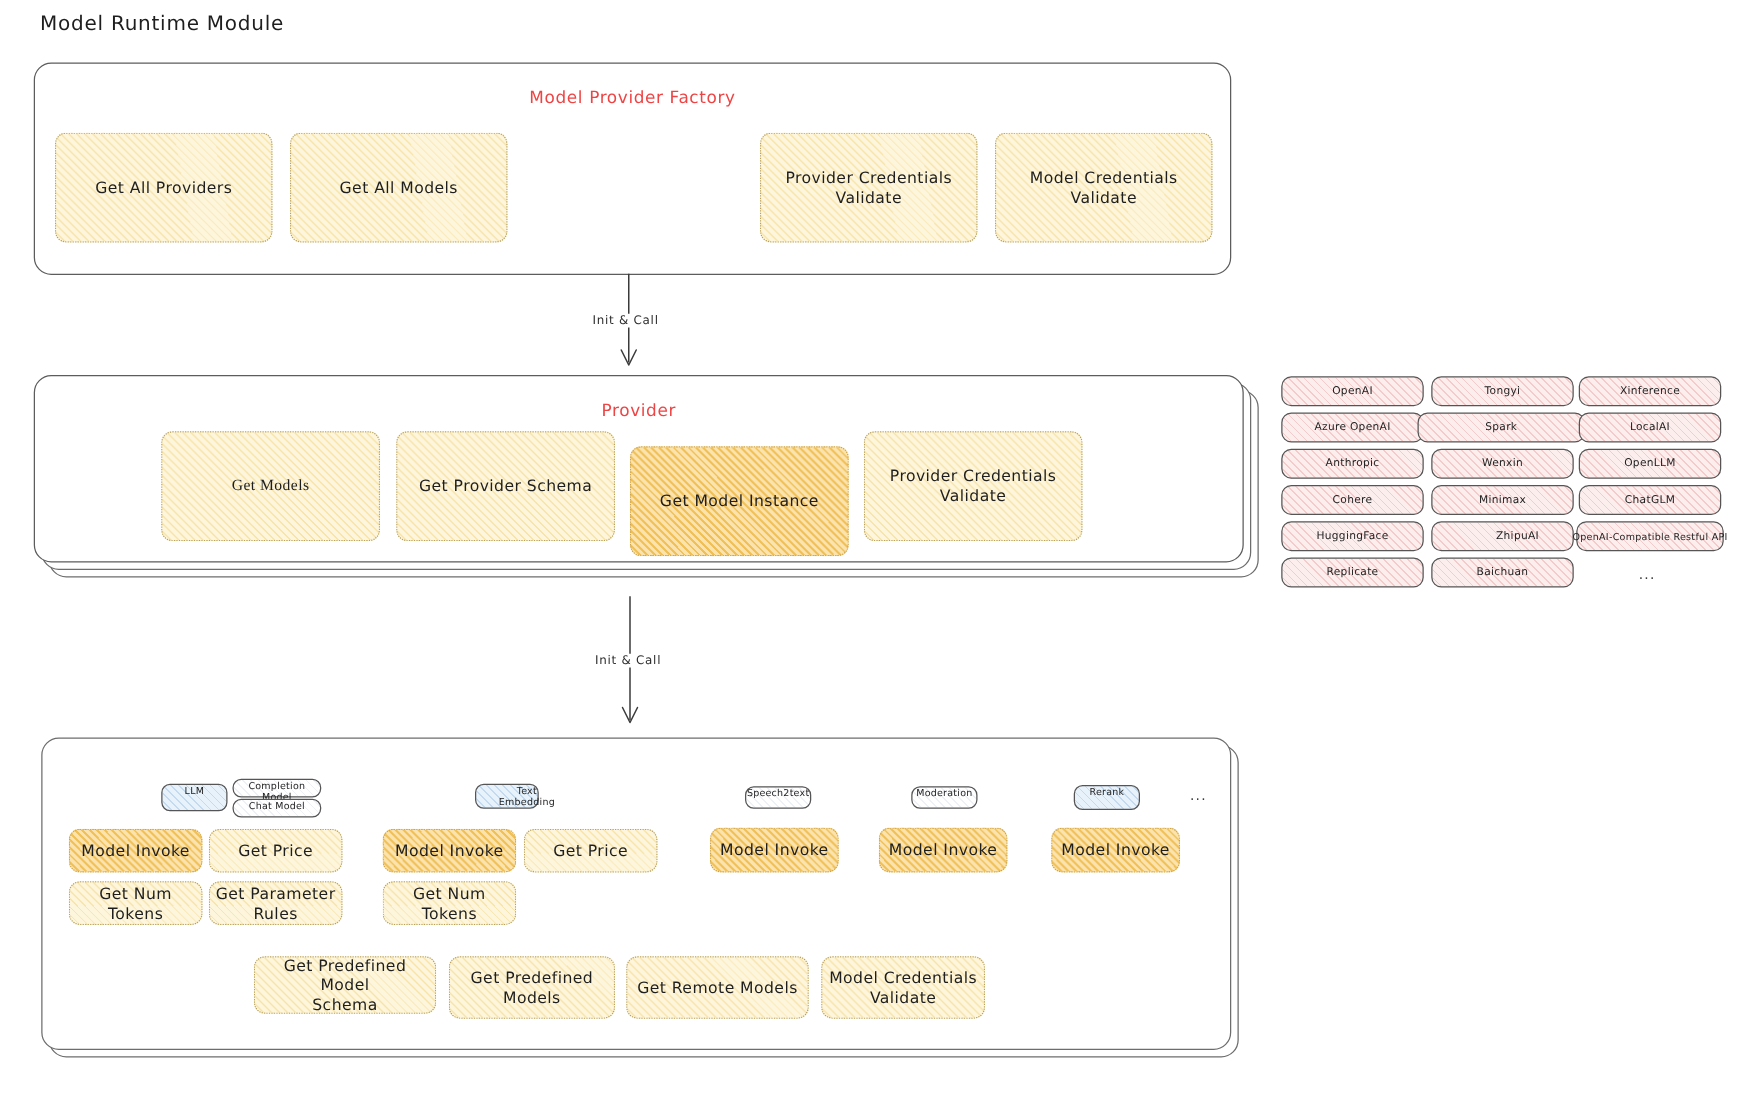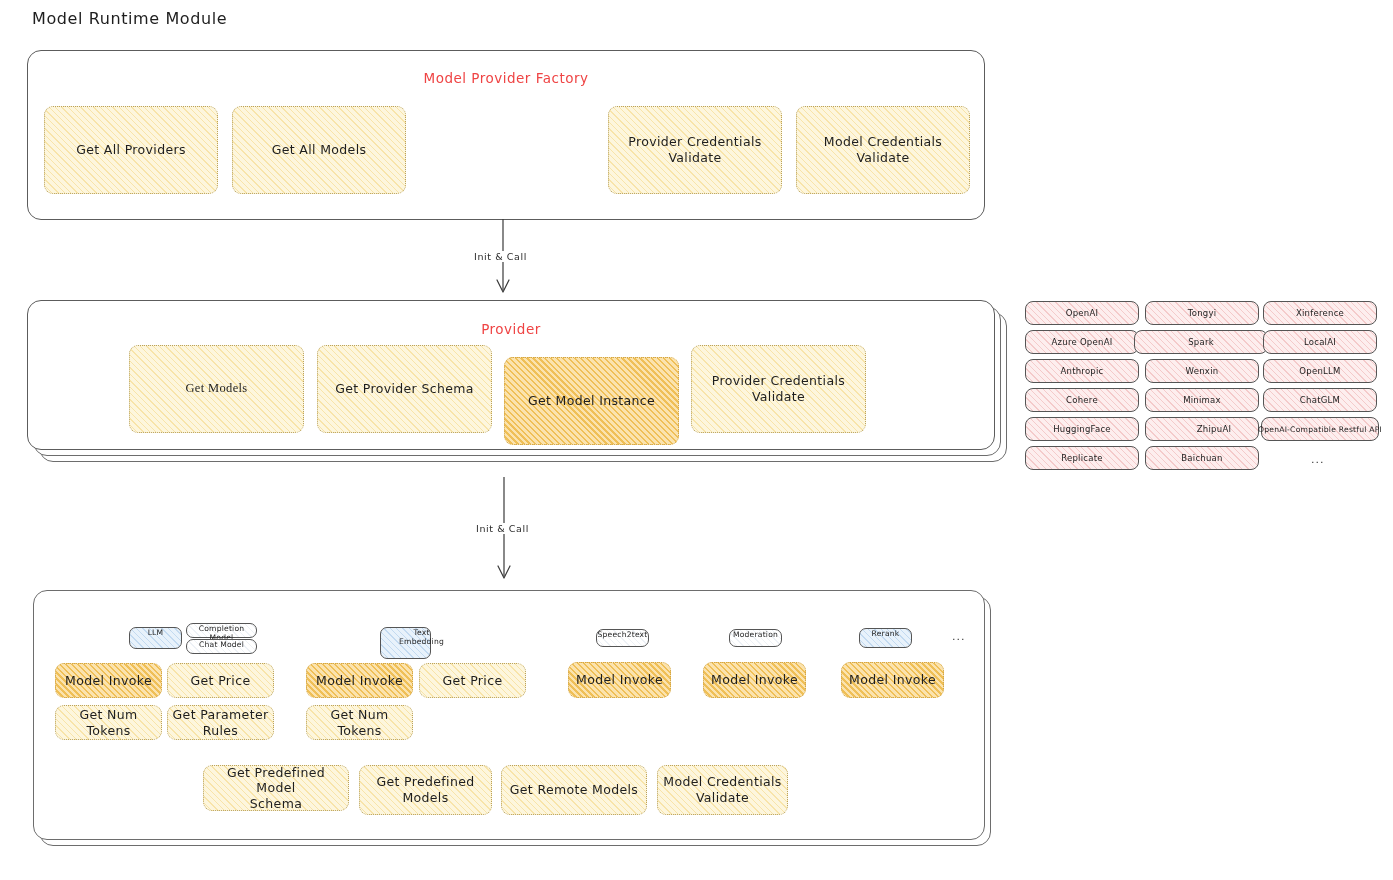--- a/index.html
+++ b/index.html
@@ -307,21 +307,21 @@
     <span class="lbl">Get Price</span>
   </div>
   <div class="fbox fill-light" style="left:55px; top:705px; width:107px; height:35px;">
     <span class="lbl">Get Num Tokens</span>
   </div>
   <div class="fbox fill-light" style="left:167px; top:705px; width:107px; height:35px;">
     <span class="lbl">Get Parameter
 Rules</span>
   </div>
 
-  <div class="tpill" style="left:380px; top:627px; width:51px; height:32px;padding-left:32px;">
+  <div class="tpill" style="left:380px; top:627px; width:51px; height:20px;padding-left:32px;">
     <span class="lbl">Text
 Embedding</span>
   </div>
   <div class="fbox fill-strong" style="left:306px; top:663px; width:107px; height:35px;">
     <span class="lbl">Model Invoke</span>
   </div>
   <div class="fbox fill-light" style="left:419px; top:663px; width:107px; height:35px;">
     <span class="lbl">Get Price</span>
   </div>
   <div class="fbox fill-light" style="left:306px; top:705px; width:107px; height:35px;">

